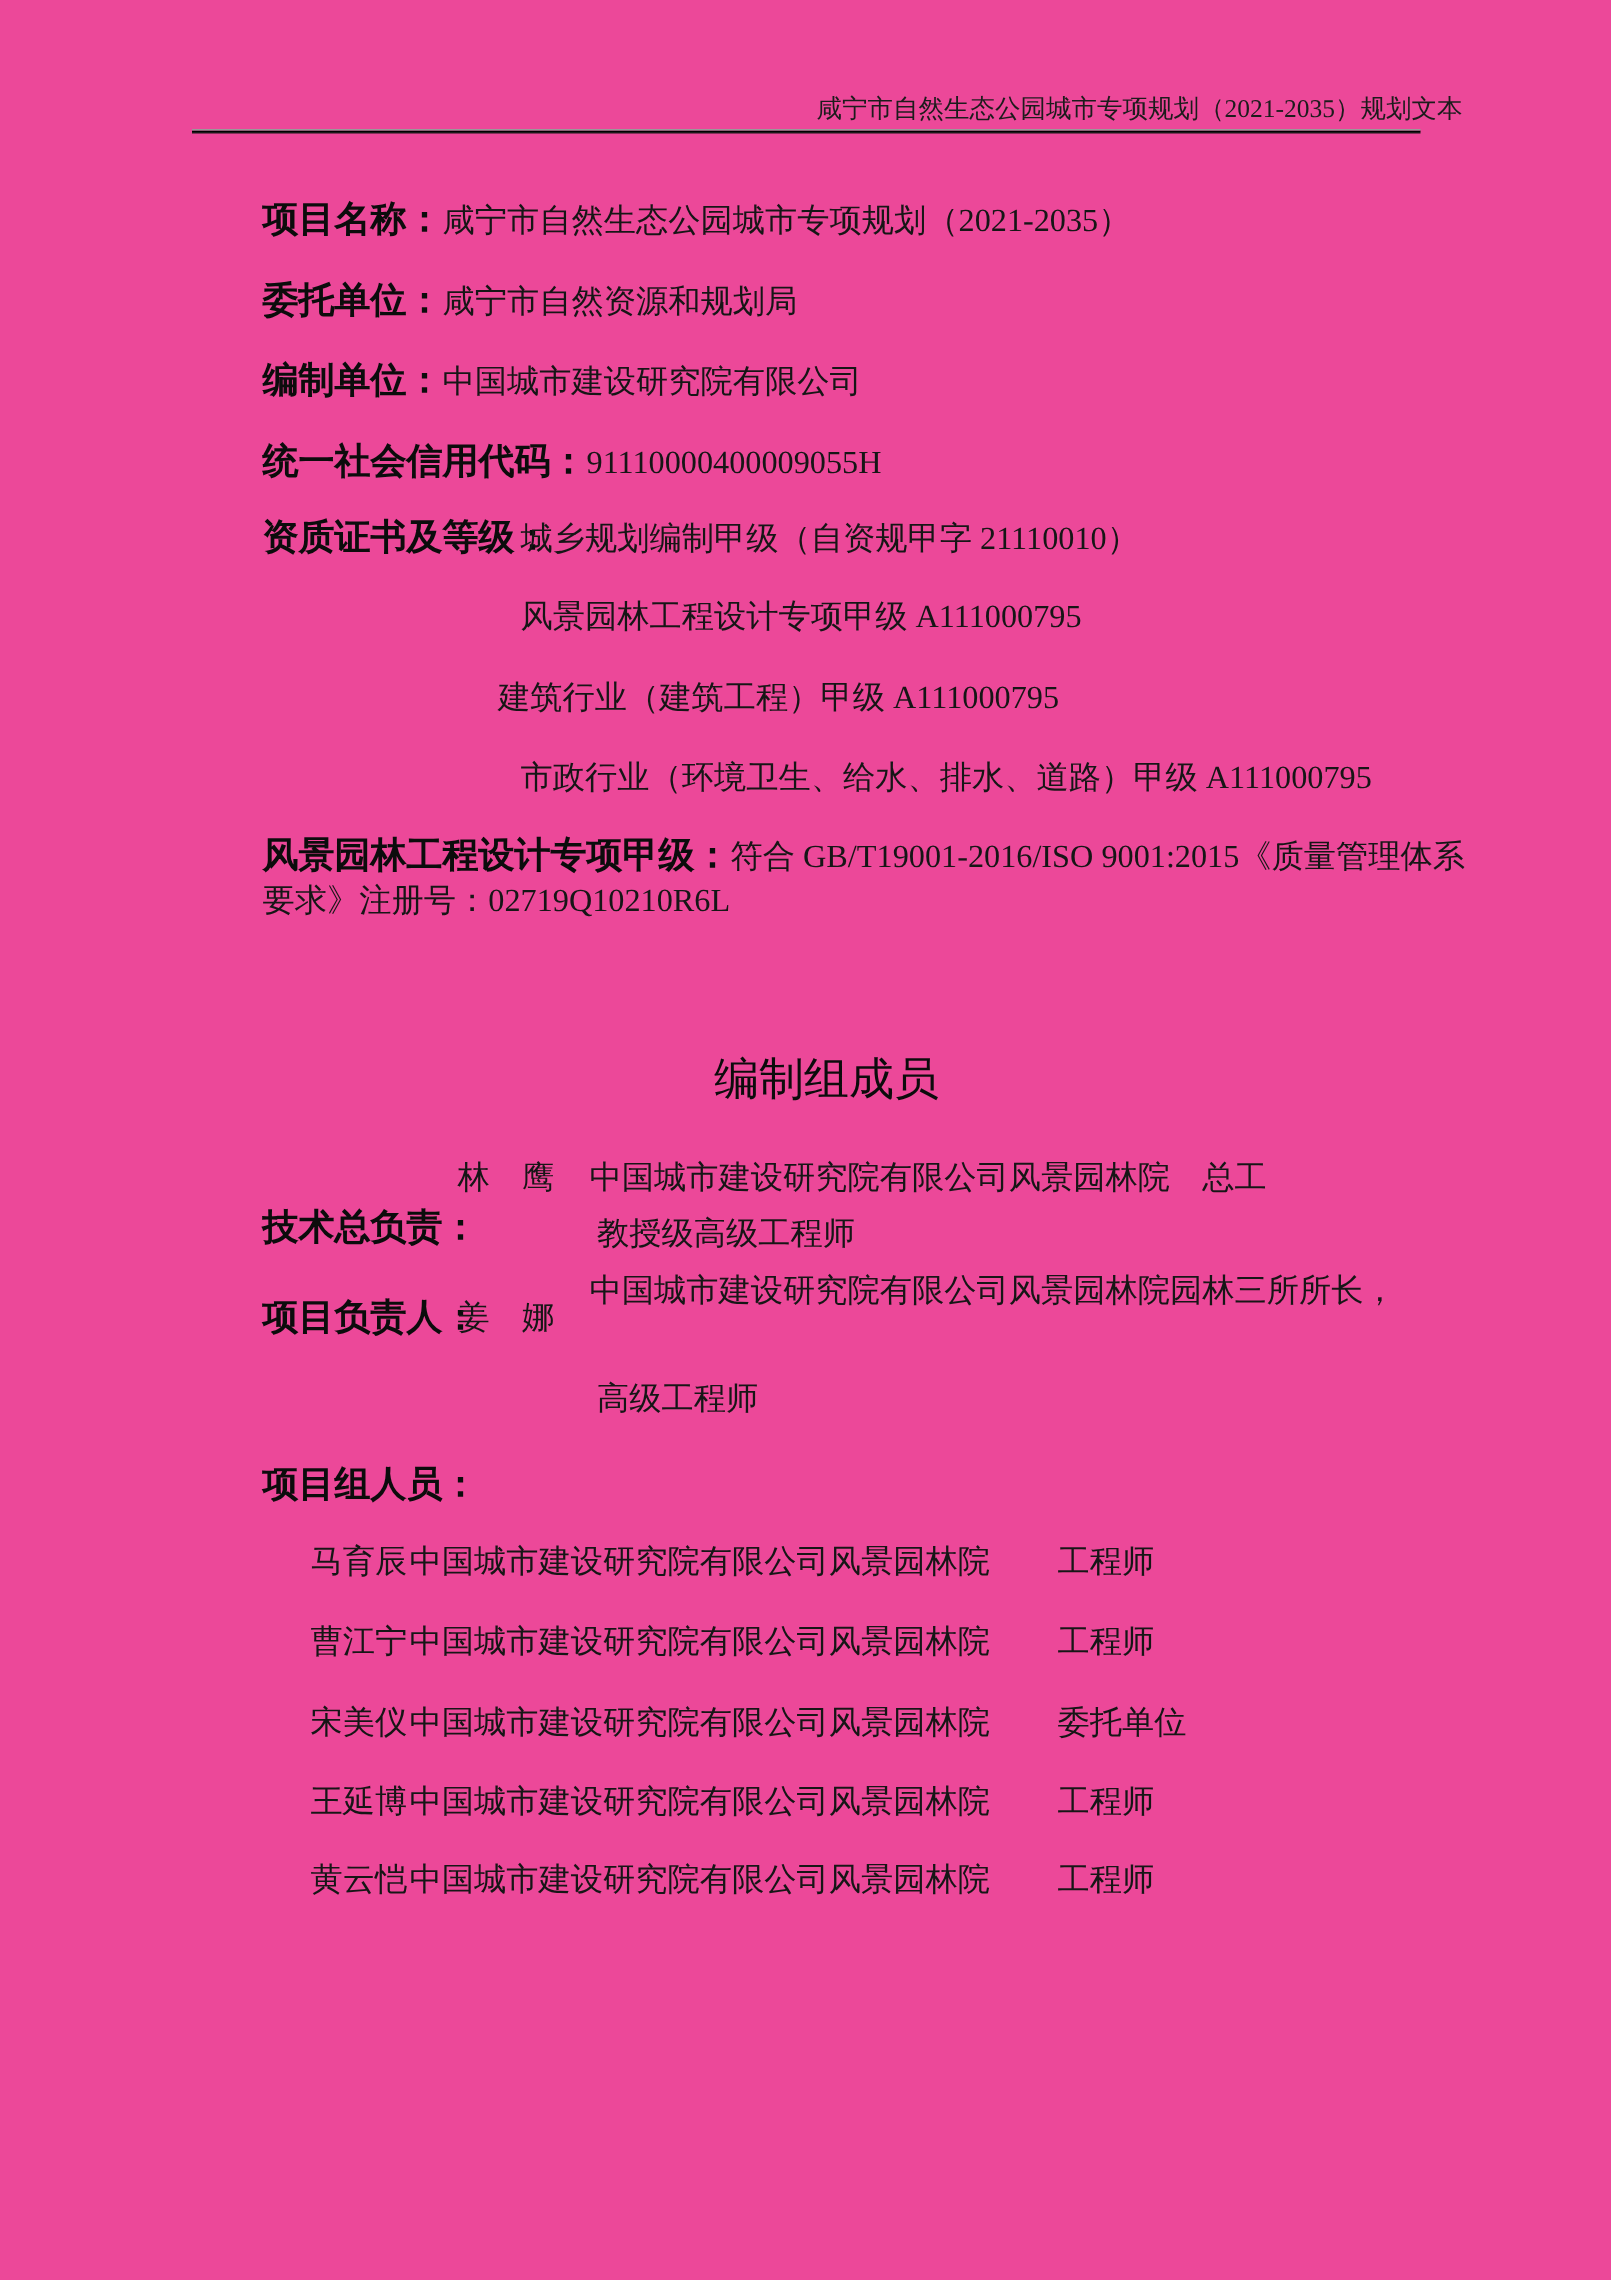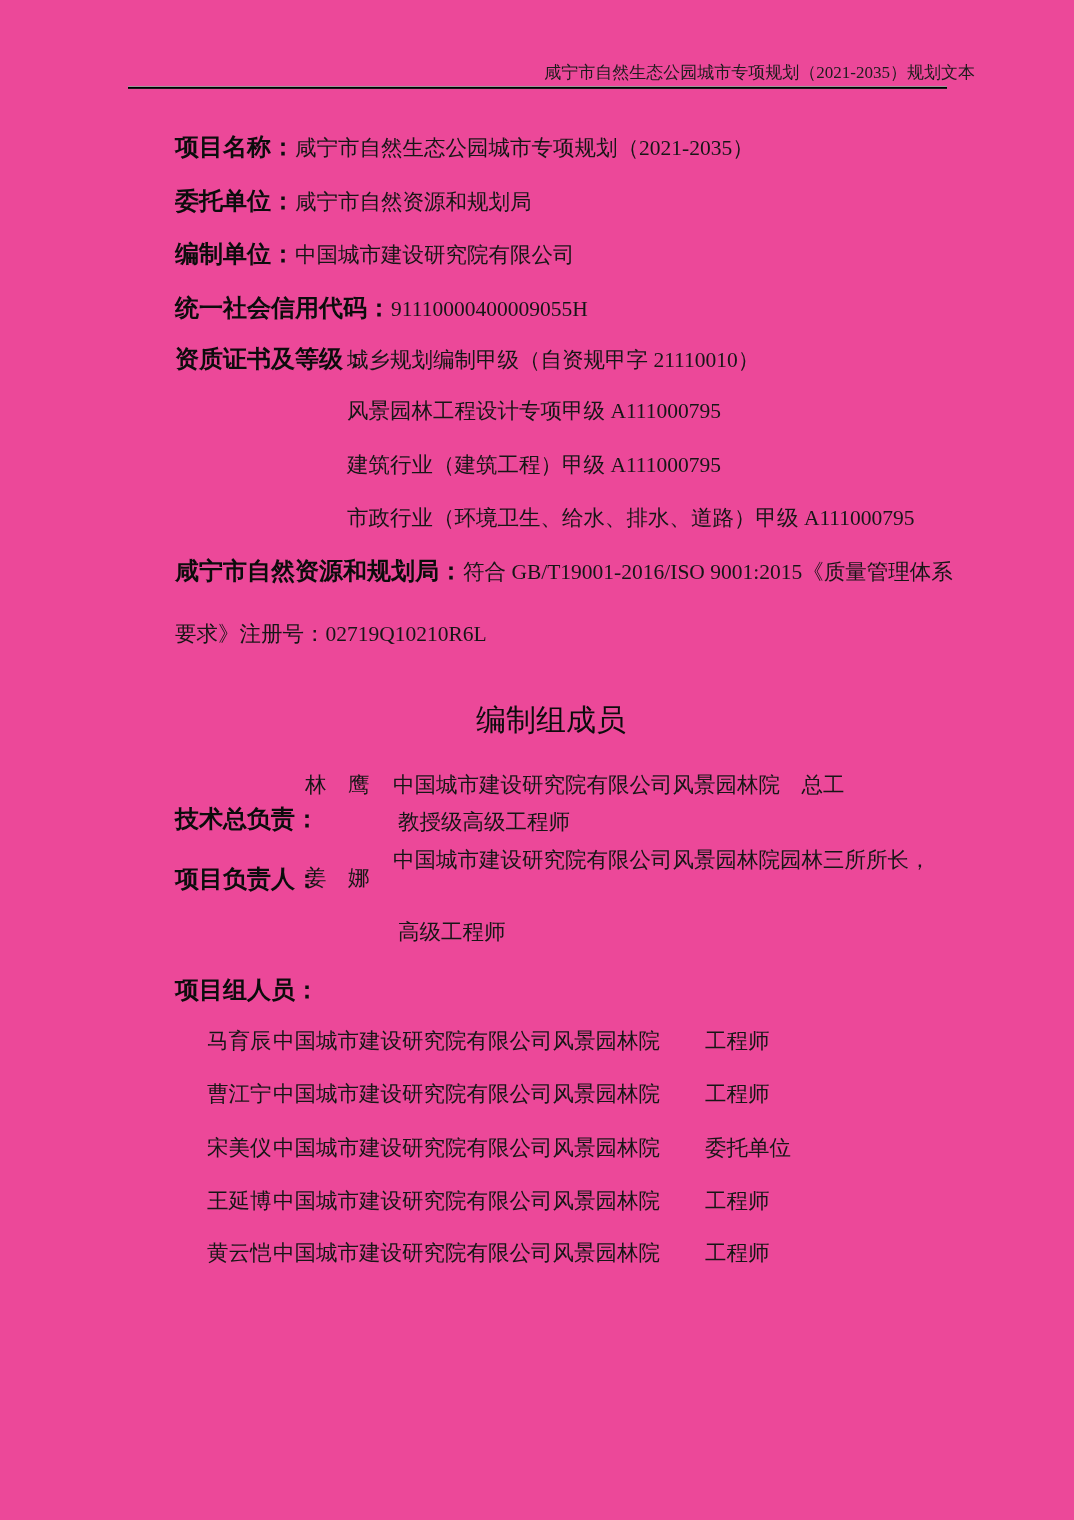--- a/index.html
+++ b/index.html
@@ -69,27 +69,27 @@
   </div>
 
   <div class="ln" style="left:175px;top:295px">
     <span class="lbl">统一社会信用代码：</span><span>91110000400009055H</span>
   </div>
 
   <div class="ln" style="left:175px;top:346px">
     <span class="lbl lbl-wide">资质证书及等级：</span><span>城乡规划编制甲级（自资规甲字 21110010）</span>
   </div>
   <div class="ln" style="left:347px;top:399px">风景园林工程设计专项甲级 A111000795</div>
-  <div class="ln" style="left:347px;top:453px">建筑行业（建筑工程）甲级 A111000795</div>
+  <div class="ln" style="left:332px;top:453px">建筑行业（建筑工程）甲级 A111000795</div>
   <div class="ln" style="left:347px;top:506px">市政行业（环境卫生、给水、排水、道路）甲级 A111000795</div>
 
   <div class="ln" style="left:175px;top:558px">
-    <span class="lbl">咸宁市自然资源和规划局：</span><span>符合 GB/T19001-2016/ISO 9001:2015《质量管理体系</span>
+    <span class="lbl">风景园林工程设计专项甲级：</span><span>符合 GB/T19001-2016/ISO 9001:2015《质量管理体系</span>
   </div>
-  <div class="ln" style="left:175px;top:622px">要求》注册号：02719Q10210R6L</div>
+  <div class="ln" style="left:175px;top:588px">要求》注册号：02719Q10210R6L</div>
 
   <div class="heading">编制组成员</div>
 
   <div class="ln" style="left:175px;top:806px">
     <span class="lbl">技术总负责：</span>
   </div>
   <div class="ln" style="left:305px;top:773px">林　鹰</div>
   <div class="ln" style="left:393px;top:773px">中国城市建设研究院有限公司风景园林院　总工</div>
   <div class="ln" style="left:398px;top:810px">教授级高级工程师</div>
 

